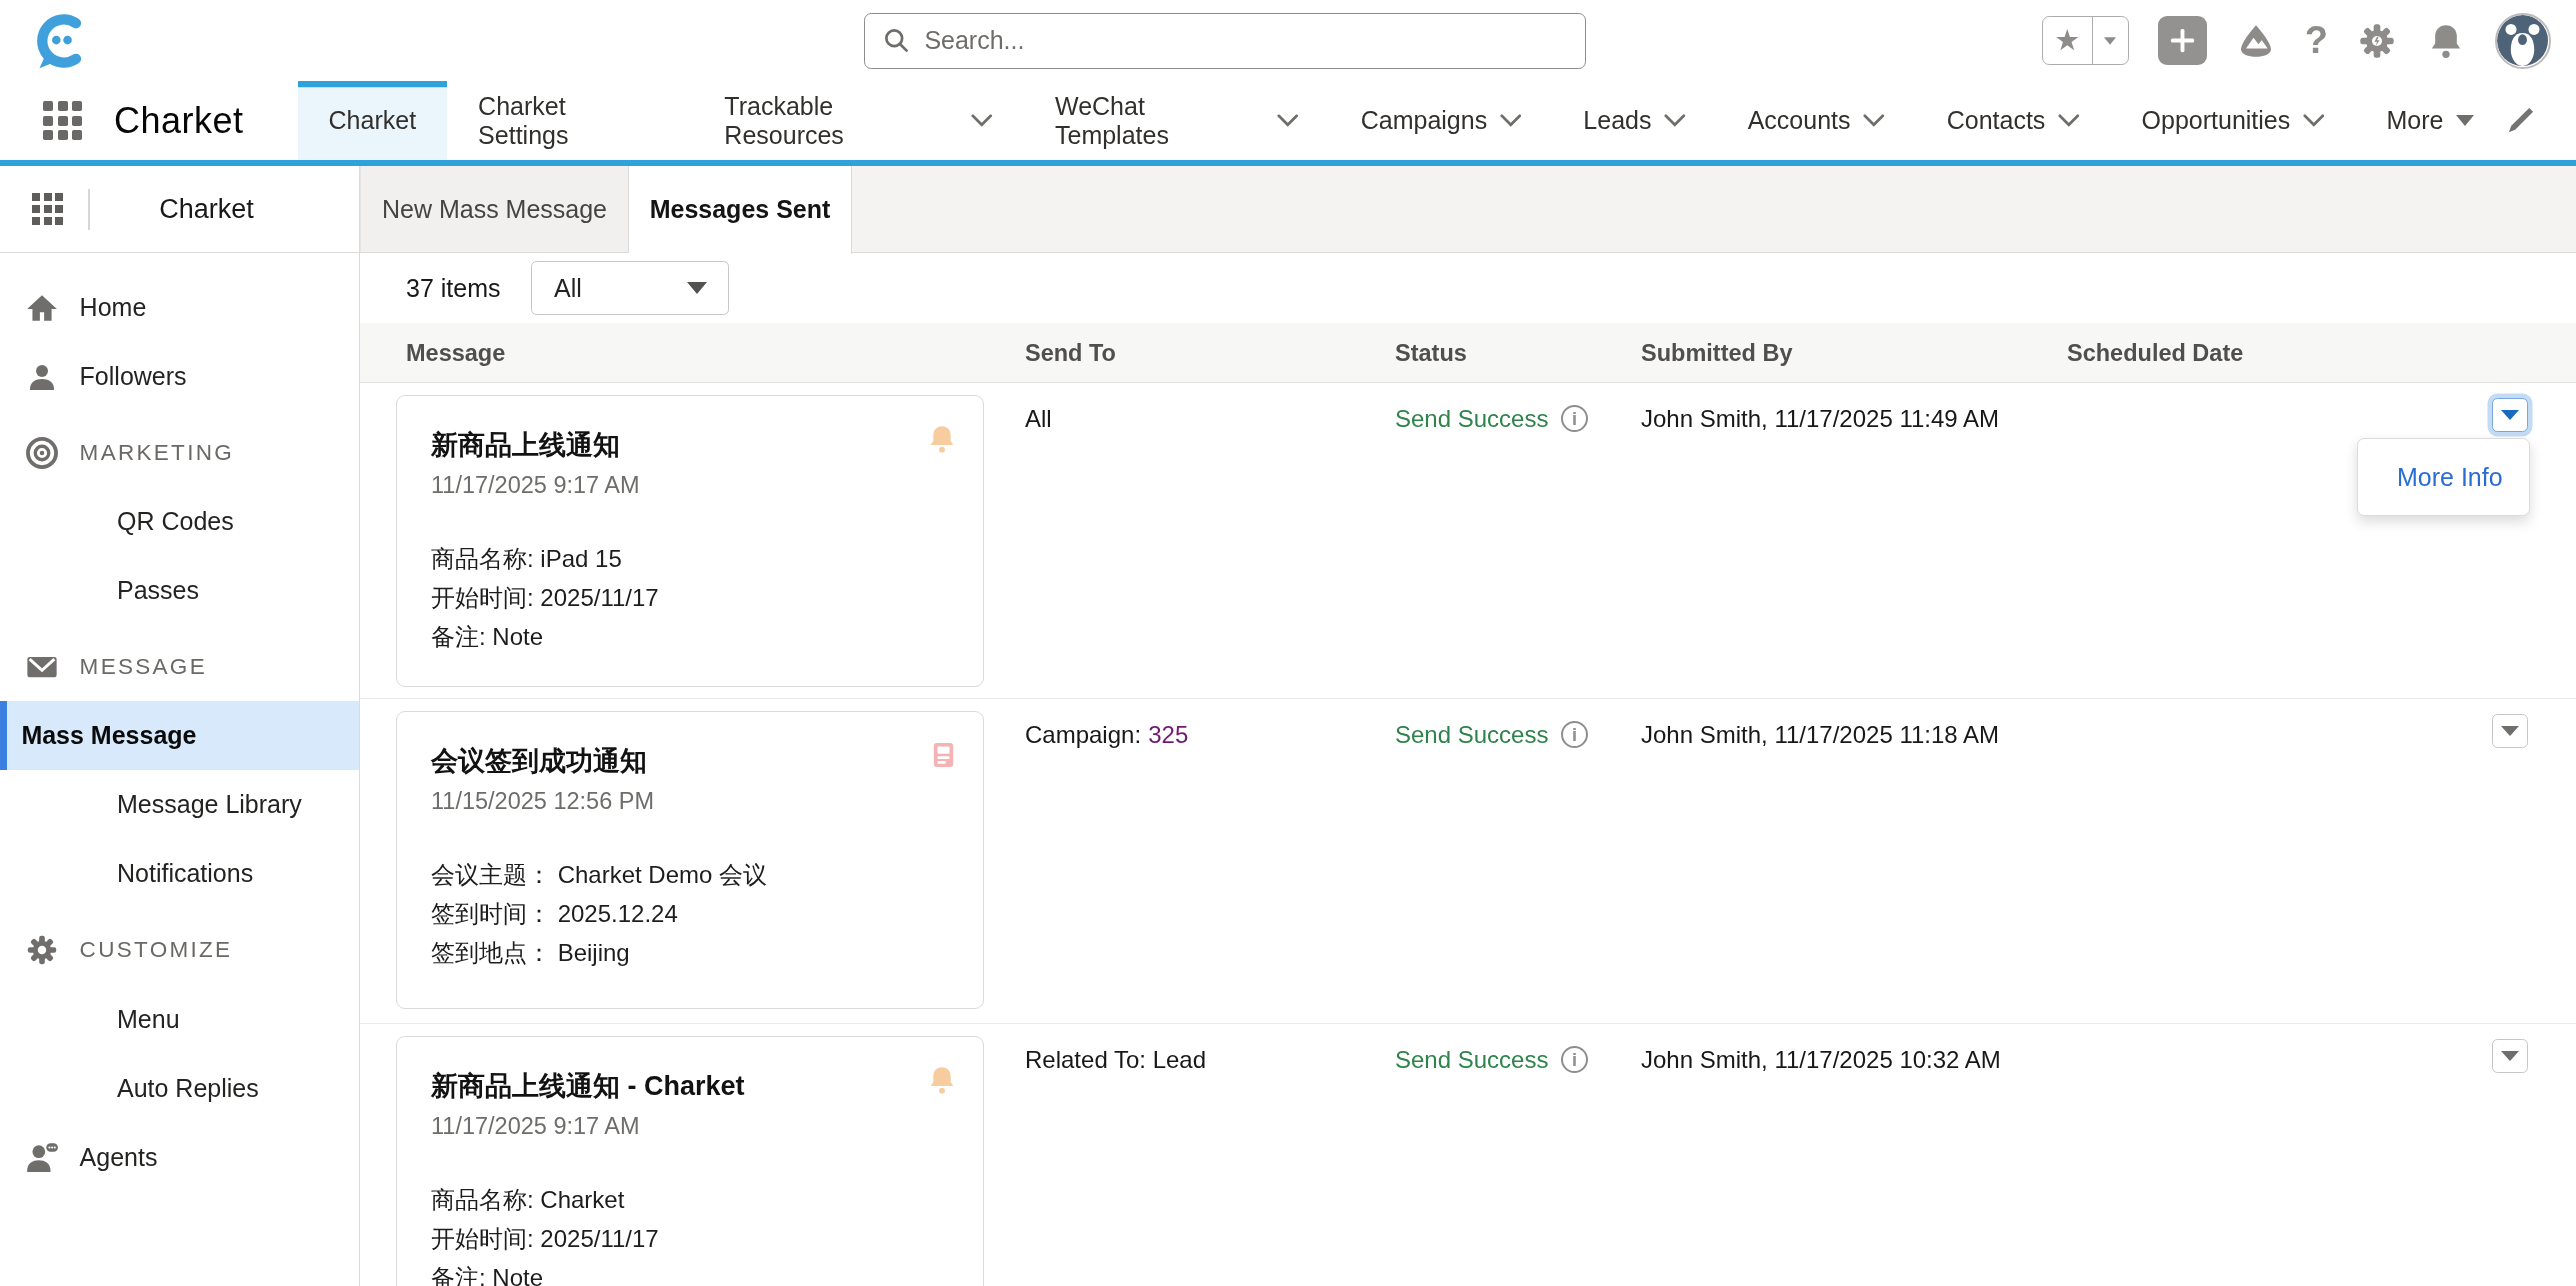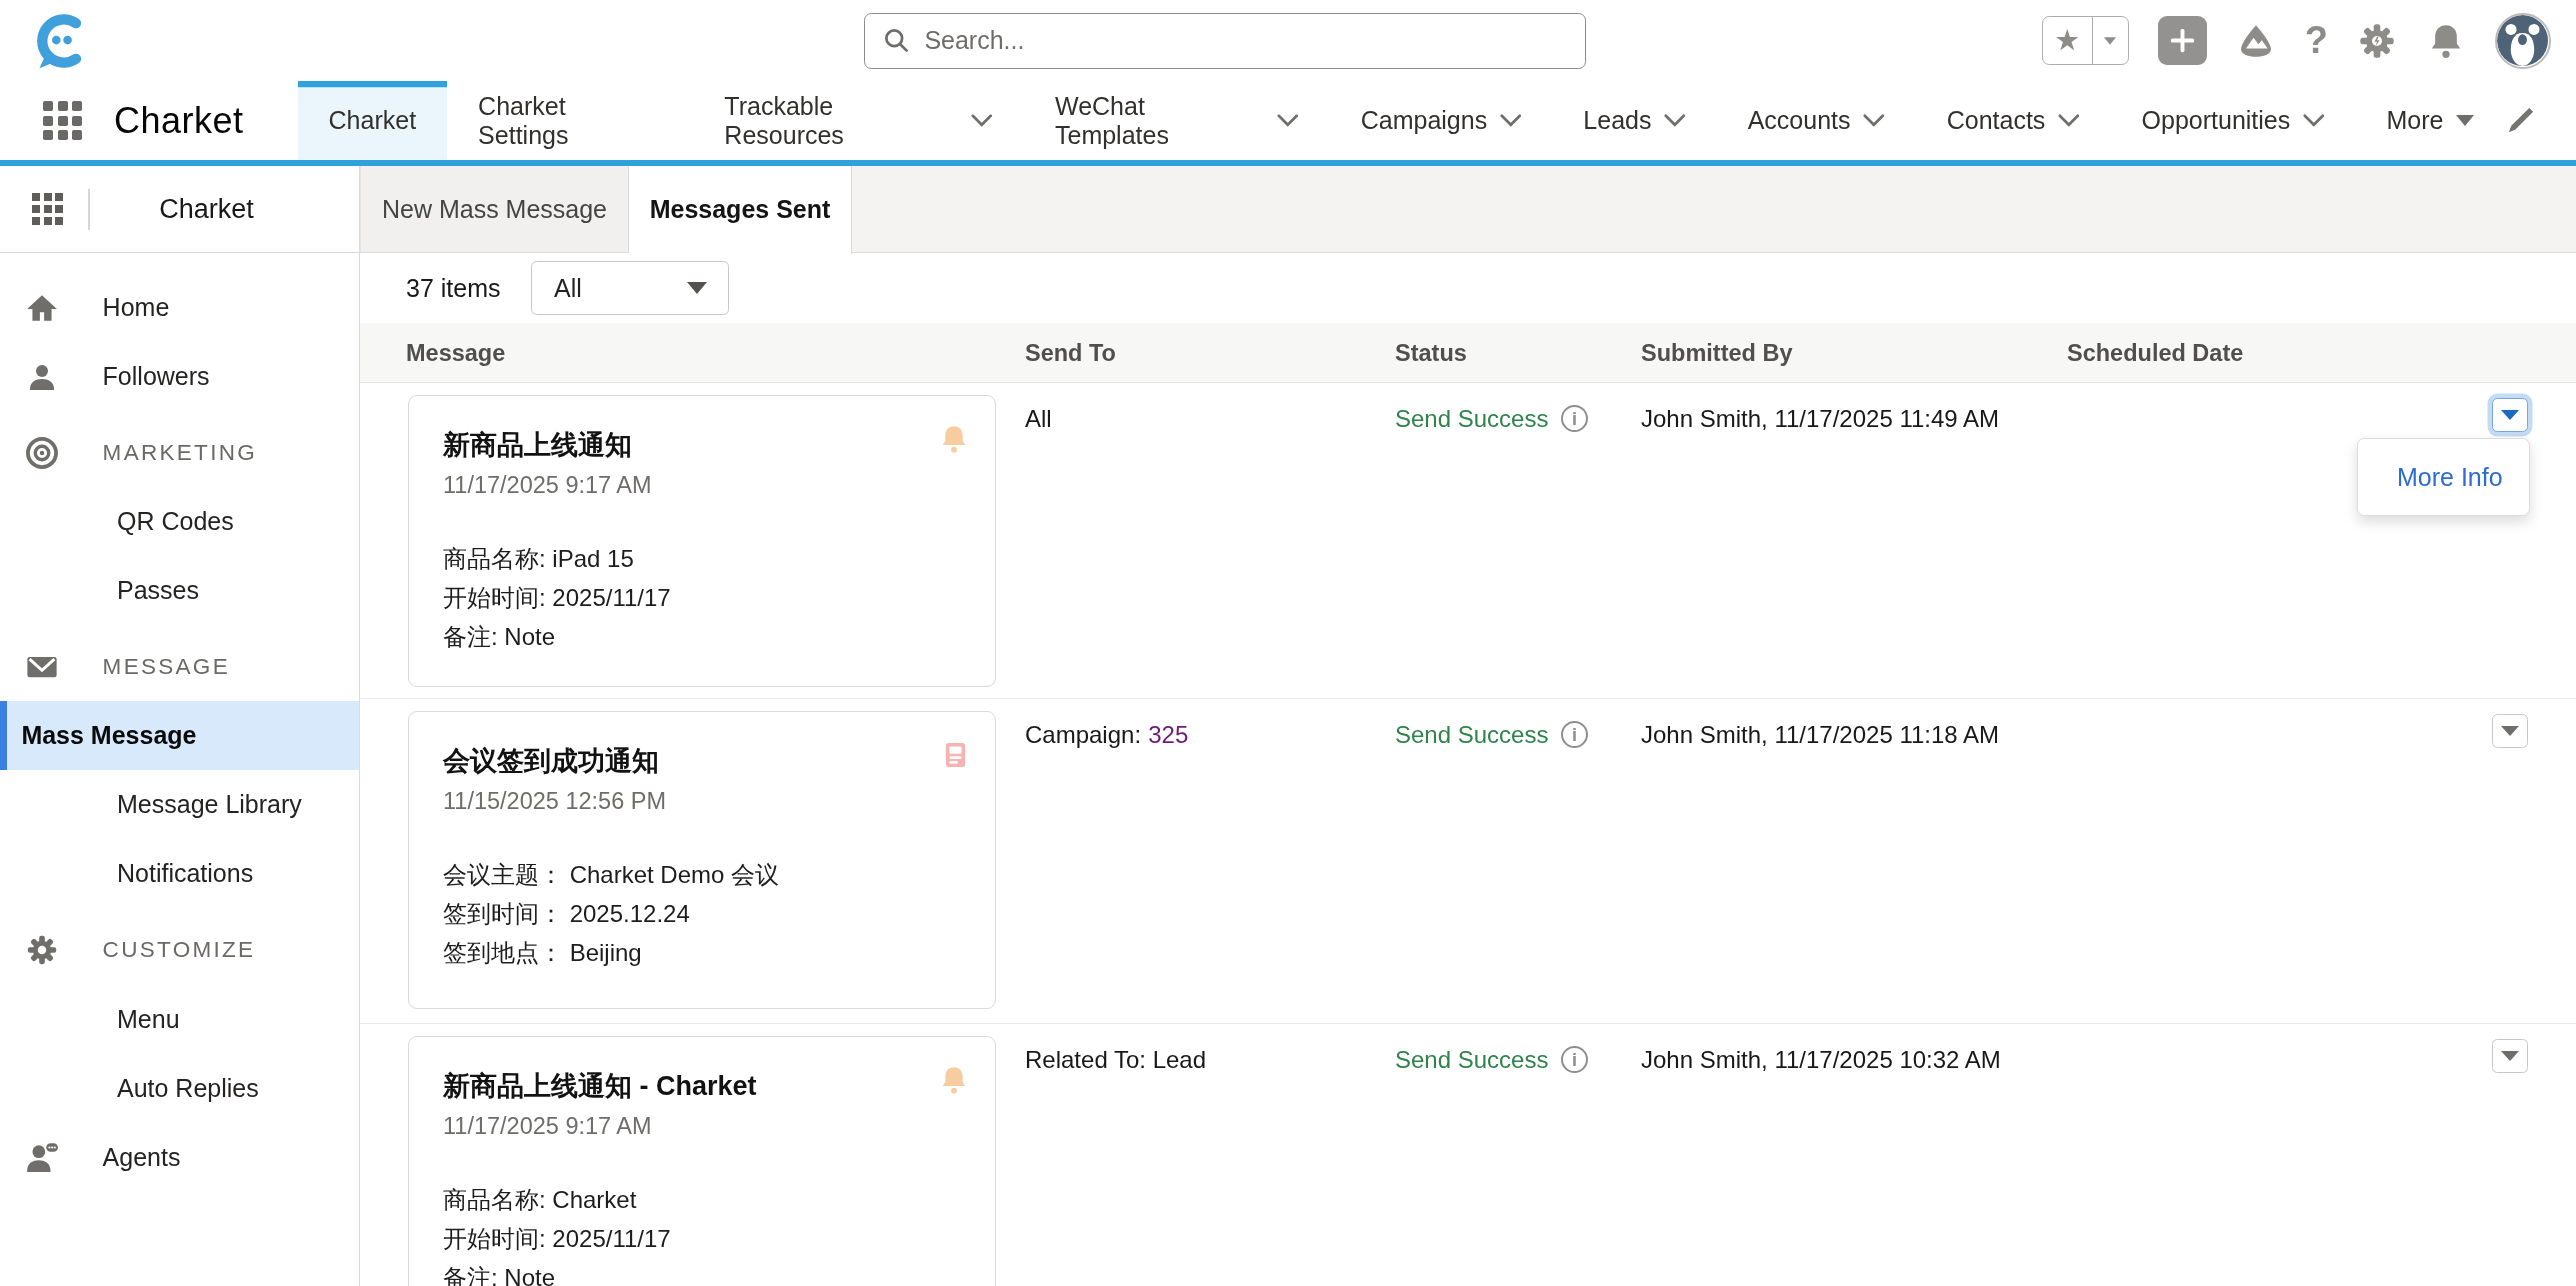--- a/index.html
+++ b/index.html
@@ -46,21 +46,21 @@
   .content { display:flex; height:1195px; }
 
   
   .sidebar { width:360px; flex:none; background:#fff; border-right:1.8px solid #dddbda; }
   .sb-header { height:87px; border-bottom:1.8px solid #dddbda; display:flex; align-items:center; padding-left:32px; }
   .waffle-sm { display:grid; grid-template-columns:repeat(3,8px); grid-template-rows:repeat(3,8px); gap:3.6px; }
   .waffle-sm i { background:#5f5d5a; }
   .sb-divider { width:1.8px; height:41px; background:#d8d6d4; margin-left:25px; }
   .sb-title { flex:1; text-align:center; font-size:27px; color:#181818; padding-right:36px; }
   .sb-menu { padding-top:20px; }
-  .sb-item { height:69px; display:flex; align-items:center; padding-left:21.6px; font-size:25px; color:#242322; cursor:pointer;gap:23px; }
+  .sb-item { height:69px; display:flex; align-items:center; padding-left:21.6px; font-size:25px; color:#242322; cursor:pointer; }
   .sb-item .sb-ic { width:40px; height:40px; margin-right:18px; flex:none; display:flex; align-items:center; justify-content:center; }
   .sb-section { margin-top:7.2px; }
   .sb-section .sb-label { color:#6b6965; font-size:22.5px; letter-spacing:2.3px; }
   .sb-sub { padding-left:117px; }
   .sb-item.selected { background:#d8e9fb; border-left:7.2px solid #3b7fe0; padding-left:14.4px; }
   .sb-item.selected .sb-label { font-weight:700; color:#0b0b0b; }
 
   
   .main { position:relative; flex:1; background:#fff; }
   .mtabstrip { height:87px; background:#f4f3f2; border-bottom:1.8px solid #dddbda; display:flex; }
@@ -72,21 +72,21 @@
   .filter-select { margin-left:31px; width:198px; height:54px; border:1.8px solid #c9c7c5; border-radius:5.4px;
     display:flex; align-items:center; padding:0 21.6px; font-size:25px; color:#242322; cursor:pointer; }
   .filter-select .tri { margin-left:auto; width:0; height:0; border-left:10px solid transparent; border-right:10px solid transparent; border-top:12.6px solid #54524e; }
 
   .thead { position:relative; height:60px; background:#f7f7f6; border-bottom:1.8px solid #e3e3e2; }
   .th { position:absolute; top:0; line-height:60px; font-size:23.5px; font-weight:700; color:#514f4d; }
 
   .trow { position:relative; border-bottom:1.8px solid #eceae8; background:#fff; }
   .r1 { height:316px; } .r2 { height:325px; } .r3 { height:307px; }
 
-  .msgcard { position:absolute; left:48px; top:11.7px; width:588px; border:1.8px solid #dcdad8; border-radius:9px;
+  .msgcard { position:absolute; left:36px; top:11.7px; width:588px; border:1.8px solid #dcdad8; border-radius:9px;
     background:#fff; padding:31px 24px 32px 34px; }
   .r1 .msgcard { height:292px; } .r2 .msgcard { height:298px; } .r3 .msgcard { height:292px; }
   .mc-title { font-size:27px; font-weight:700; color:#121212; }
   .mc-date { font-size:23.5px; color:#6f6d6a; margin-top:9px; }
   .mc-body { margin-top:40px; font-size:24px; color:#1d1d1d; line-height:39px; }
   .mc-icon { position:absolute; right:25px; top:27px; width:32px; height:32px; }
 
   .cell { position:absolute; top:21.6px; font-size:24px; color:#181818; }
   .c-sendto { left:665px; } .c-status { left:1035px; display:flex; align-items:center; }
   .c-submit { left:1281px; } .c-sched { left:1707px; }

